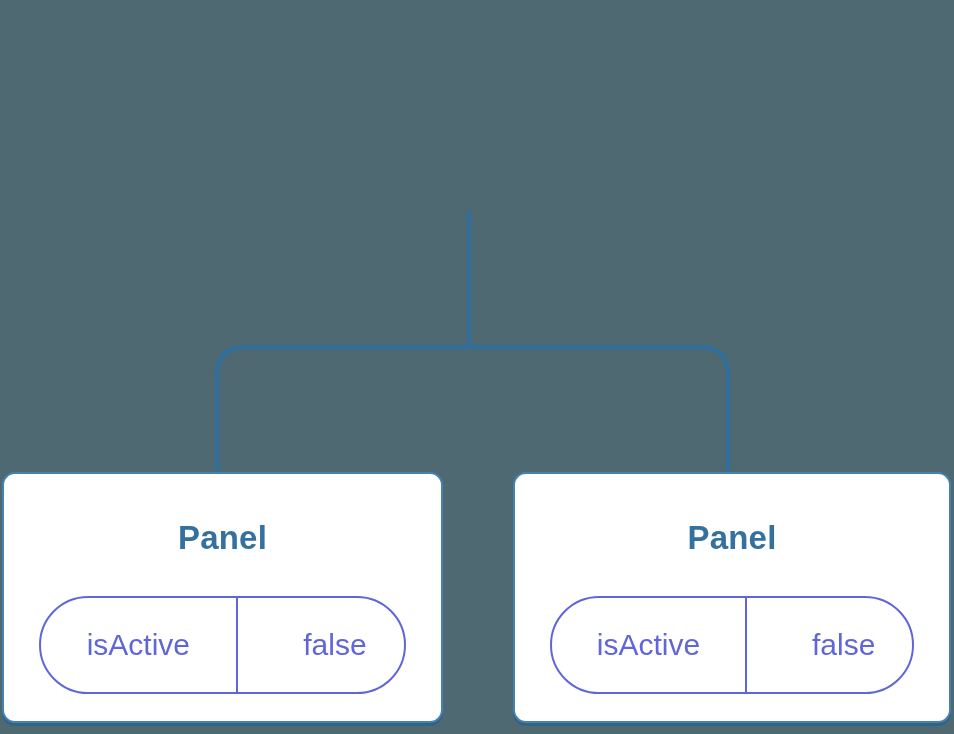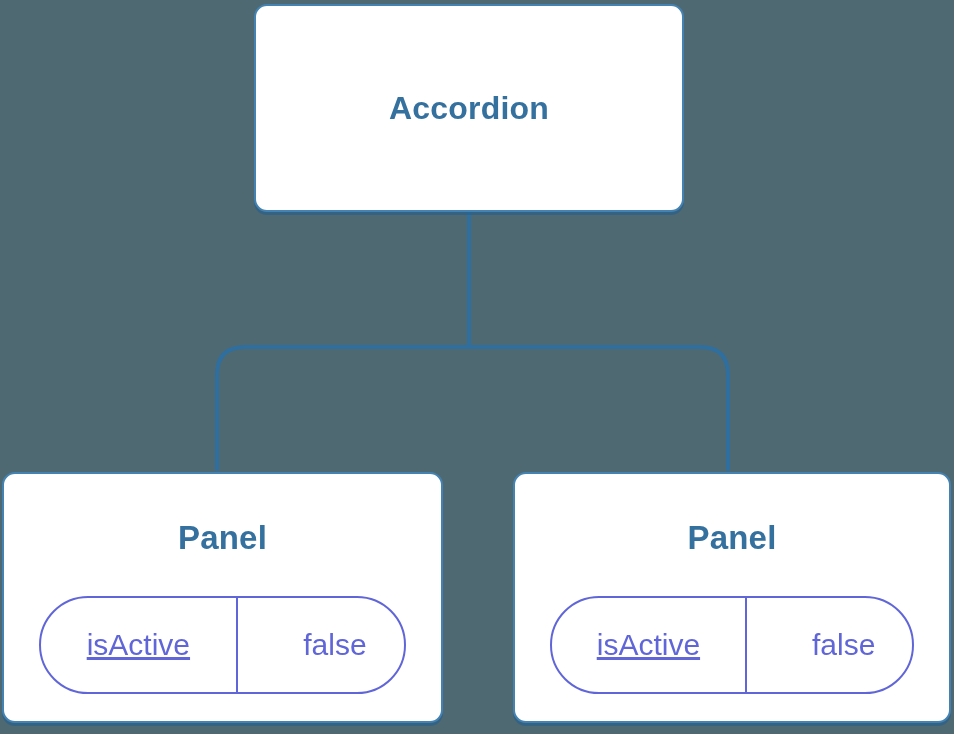--- a/index.html
+++ b/index.html
@@ -83,41 +83,37 @@
     color: var(--state-accent, #6066d8);
     font-size: 30px;
   }
   .pill-cell {
     display: flex;
     align-items: center;
     justify-content: center;
   }
   .pill-key {
     width: 58.5%;
-    text-decoration: underline;
   }
   .pill-value {
     width: 41.5%;
     border-left: 2px solid var(--state-accent, #6066d8);
     padding-left: 28px;
   }
 </style>
 </head>
 <body>
 
 <div class="stage">
 
   <svg class="connectors" viewBox="0 0 954 734" xmlns="http://www.w3.org/2000/svg">
     <path d="M469 211 L469 347"></path>
     <path d="M217 471 L217 375 Q217 347 245 347 L700 347 Q728 347 728 375 L728 471"></path>
   </svg>
 
-  <div class="node node-root">
-    <span class="node-title">Accordion</span>
-  </div>
 
   <div class="node node-panel node-panel-left">
     <span class="node-title panel-title">Panel</span>
     <div class="state-pill">
       <span class="pill-cell pill-key">isActive</span>
       <span class="pill-cell pill-value">false</span>
     </div>
   </div>
 
   <div class="node node-panel node-panel-right">

